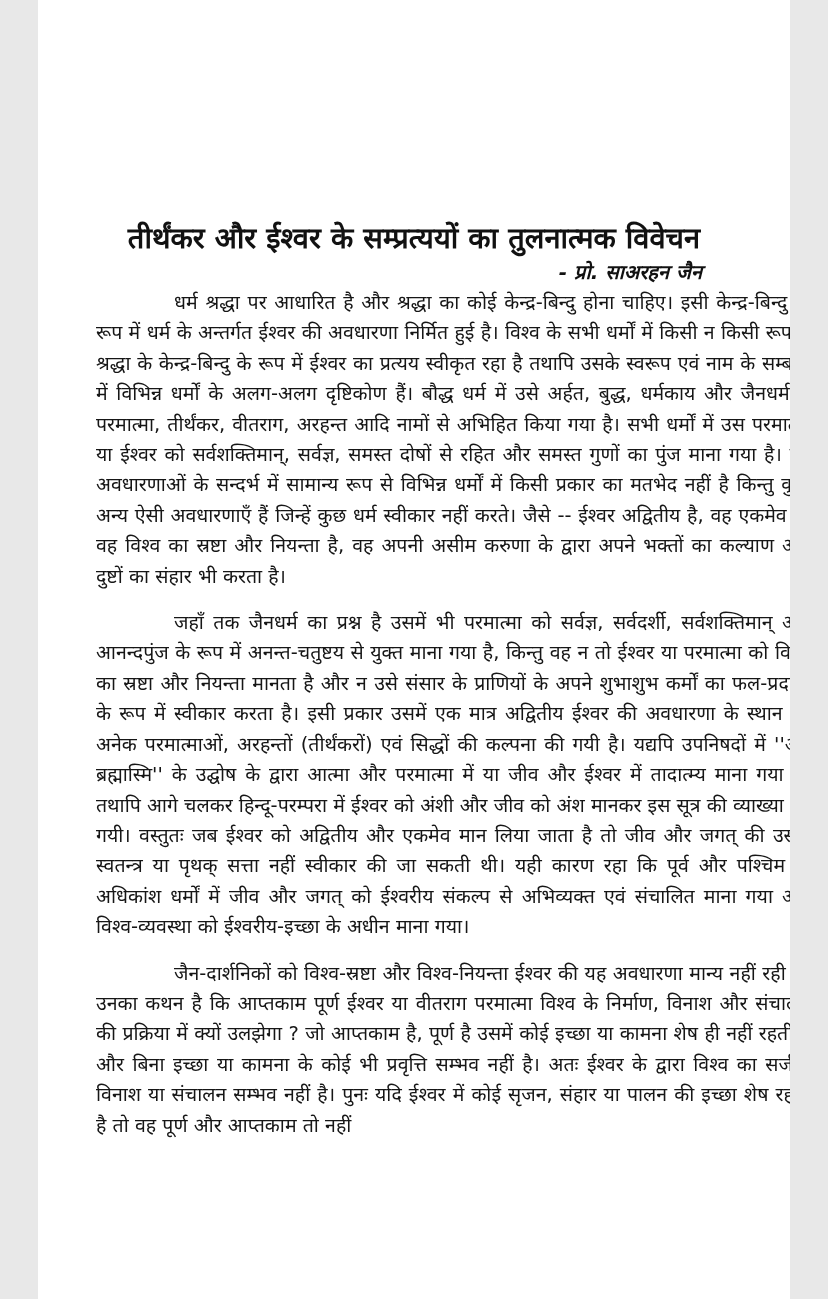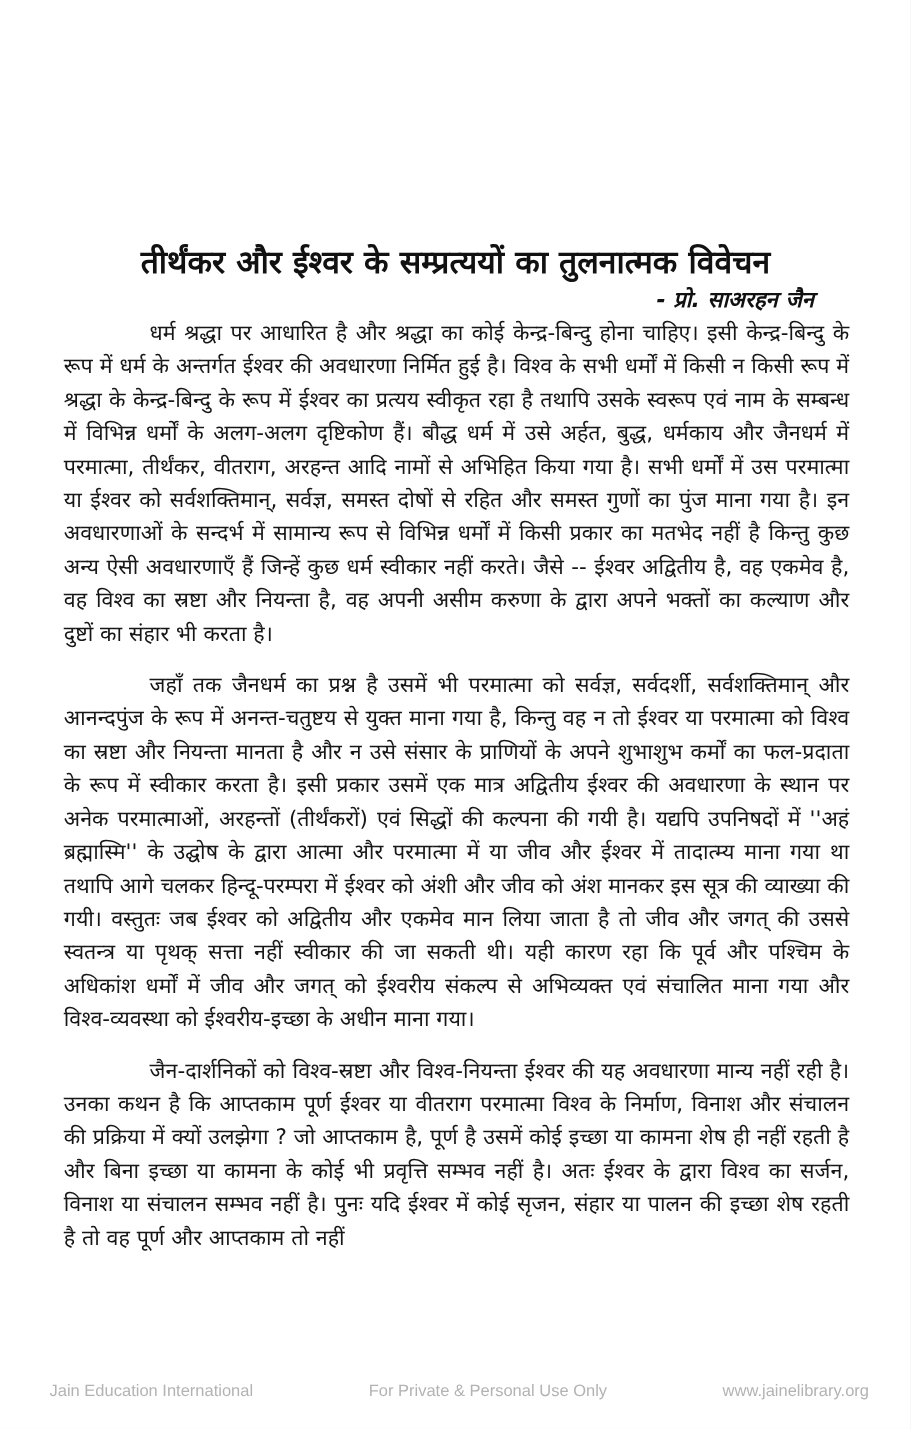--- a/index.html
+++ b/index.html
@@ -2,21 +2,21 @@
 <html lang="hi"><head>
 <meta charset="utf-8">
 <style>
   html, body {
     margin: 0;
     padding: 0;
     background: #e8e8e8;
   }
   .page {
     position: relative;
-    width: 828px;
+    width: 752px;
     height: 1299px;
     margin: 0 auto;
     background: #ffffff;
     overflow: hidden;
     font-family: "DejaVu Sans", "Liberation Sans", sans-serif;
     color: #141414;
   }
   .title {
     position: absolute;
     top: 198px;
@@ -74,19 +74,14 @@
   <h1 class="title">तीर्थंकर और ईश्वर के सम्प्रत्ययों का तुलनात्मक विवेचन</h1>
 
   <div class="author">- प्रो. साअरहन जैन</div>
 
   <div class="content">
     <p>धर्म श्रद्धा पर आधारित है और श्रद्धा का कोई केन्द्र-बिन्दु होना चाहिए। इसी केन्द्र-बिन्दु के रूप में धर्म के अन्तर्गत ईश्वर की अवधारणा निर्मित हुई है। विश्व के सभी धर्मों में किसी न किसी रूप में श्रद्धा के केन्द्र-बिन्दु के रूप में ईश्वर का प्रत्यय स्वीकृत रहा है तथापि उसके स्वरूप एवं नाम के सम्बन्ध में विभिन्न धर्मों के अलग-अलग दृष्टिकोण हैं। बौद्ध धर्म में उसे अर्हत, बुद्ध, धर्मकाय और जैनधर्म में परमात्मा, तीर्थंकर, वीतराग, अरहन्त आदि नामों से अभिहित किया गया है। सभी धर्मों में उस परमात्मा या ईश्वर को सर्वशक्तिमान्, सर्वज्ञ, समस्त दोषों से रहित और समस्त गुणों का पुंज माना गया है। इन अवधारणाओं के सन्दर्भ में सामान्य रूप से विभिन्न धर्मों में किसी प्रकार का मतभेद नहीं है किन्तु कुछ अन्य ऐसी अवधारणाएँ हैं जिन्हें कुछ धर्म स्वीकार नहीं करते। जैसे -- ईश्वर अद्वितीय है, वह एकमेव है, वह विश्व का स्रष्टा और नियन्ता है, वह अपनी असीम करुणा के द्वारा अपने भक्तों का कल्याण और दुष्टों का संहार भी करता है।</p>
     <p>जहाँ तक जैनधर्म का प्रश्न है उसमें भी परमात्मा को सर्वज्ञ, सर्वदर्शी, सर्वशक्तिमान् और आनन्दपुंज के रूप में अनन्त-चतुष्टय से युक्त माना गया है, किन्तु वह न तो ईश्वर या परमात्मा को विश्व का स्रष्टा और नियन्ता मानता है और न उसे संसार के प्राणियों के अपने शुभाशुभ कर्मों का फल-प्रदाता के रूप में स्वीकार करता है। इसी प्रकार उसमें एक मात्र अद्वितीय ईश्वर की अवधारणा के स्थान पर अनेक परमात्माओं, अरहन्तों (तीर्थंकरों) एवं सिद्धों की कल्पना की गयी है। यद्यपि उपनिषदों में ''अहं ब्रह्मास्मि'' के उद्घोष के द्वारा आत्मा और परमात्मा में या जीव और ईश्वर में तादात्म्य माना गया था तथापि आगे चलकर हिन्दू-परम्परा में ईश्वर को अंशी और जीव को अंश मानकर इस सूत्र की व्याख्या की गयी। वस्तुतः जब ईश्वर को अद्वितीय और एकमेव मान लिया जाता है तो जीव और जगत् की उससे स्वतन्त्र या पृथक् सत्ता नहीं स्वीकार की जा सकती थी। यही कारण रहा कि पूर्व और पश्चिम के अधिकांश धर्मों में जीव और जगत् को ईश्वरीय संकल्प से अभिव्यक्त एवं संचालित माना गया और विश्व-व्यवस्था को ईश्वरीय-इच्छा के अधीन माना गया।</p>
     <p>जैन-दार्शनिकों को विश्व-स्रष्टा और विश्व-नियन्ता ईश्वर की यह अवधारणा मान्य नहीं रही है। उनका कथन है कि आप्तकाम पूर्ण ईश्वर या वीतराग परमात्मा विश्व के निर्माण, विनाश और संचालन की प्रक्रिया में क्यों उलझेगा ? जो आप्तकाम है, पूर्ण है उसमें कोई इच्छा या कामना शेष ही नहीं रहती है और बिना इच्छा या कामना के कोई भी प्रवृत्ति सम्भव नहीं है। अतः ईश्वर के द्वारा विश्व का सर्जन, विनाश या संचालन सम्भव नहीं है। पुनः यदि ईश्वर में कोई सृजन, संहार या पालन की इच्छा शेष रहती है तो वह पूर्ण और आप्तकाम तो नहीं</p>
   </div>
 
-  <div class="footer">
-    <span>Jain Education International</span>
-    <span>For Private &amp; Personal Use Only</span>
-    <span>www.jainelibrary.org</span>
-  </div>
 
 </div>
 
 </body></html>

